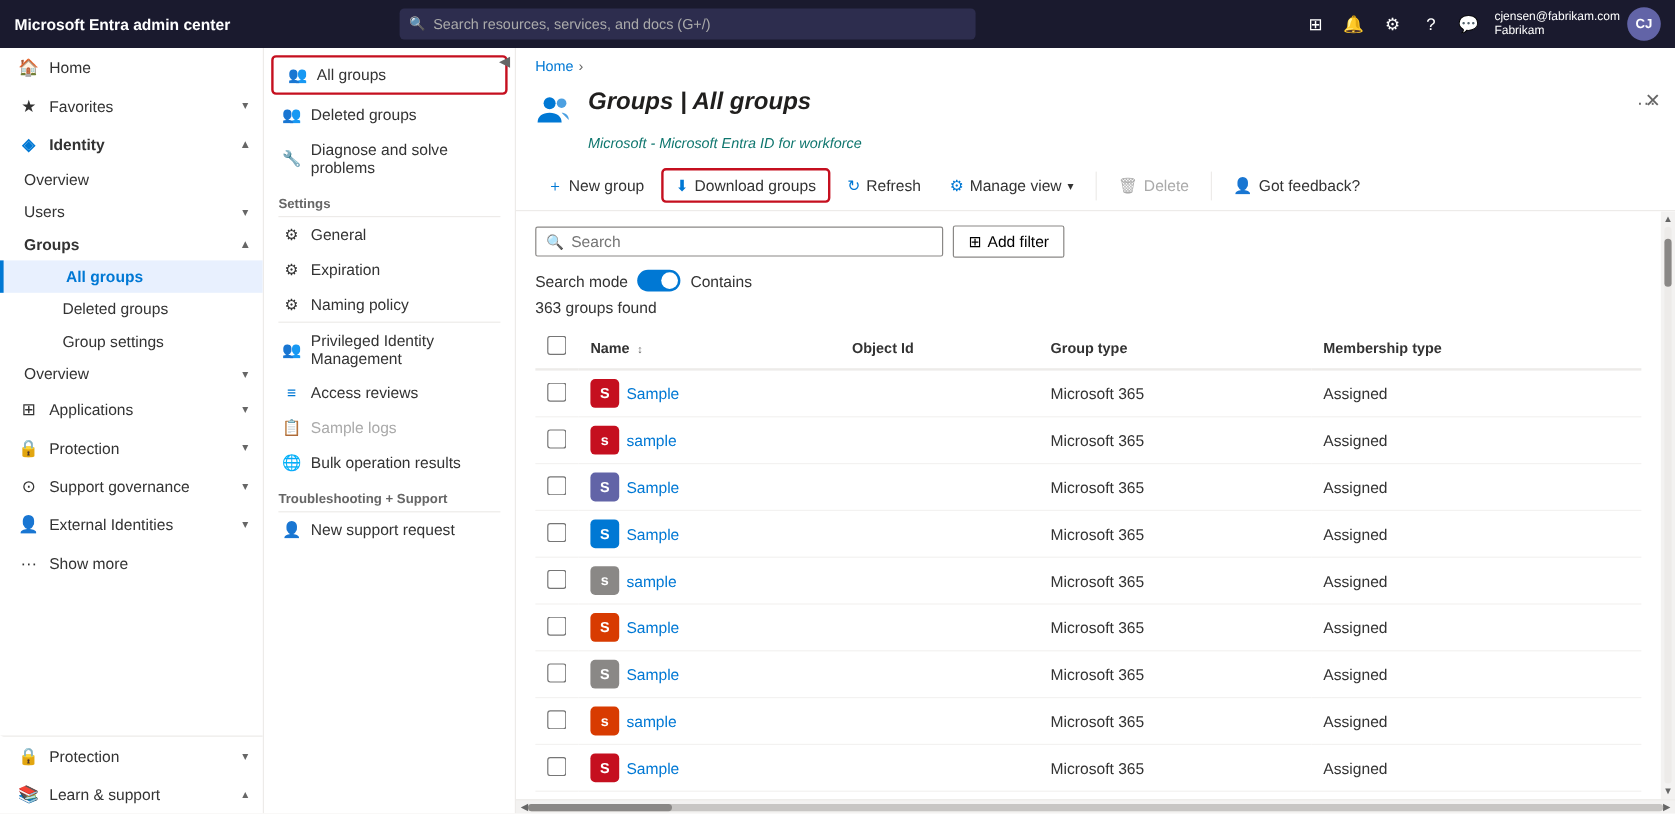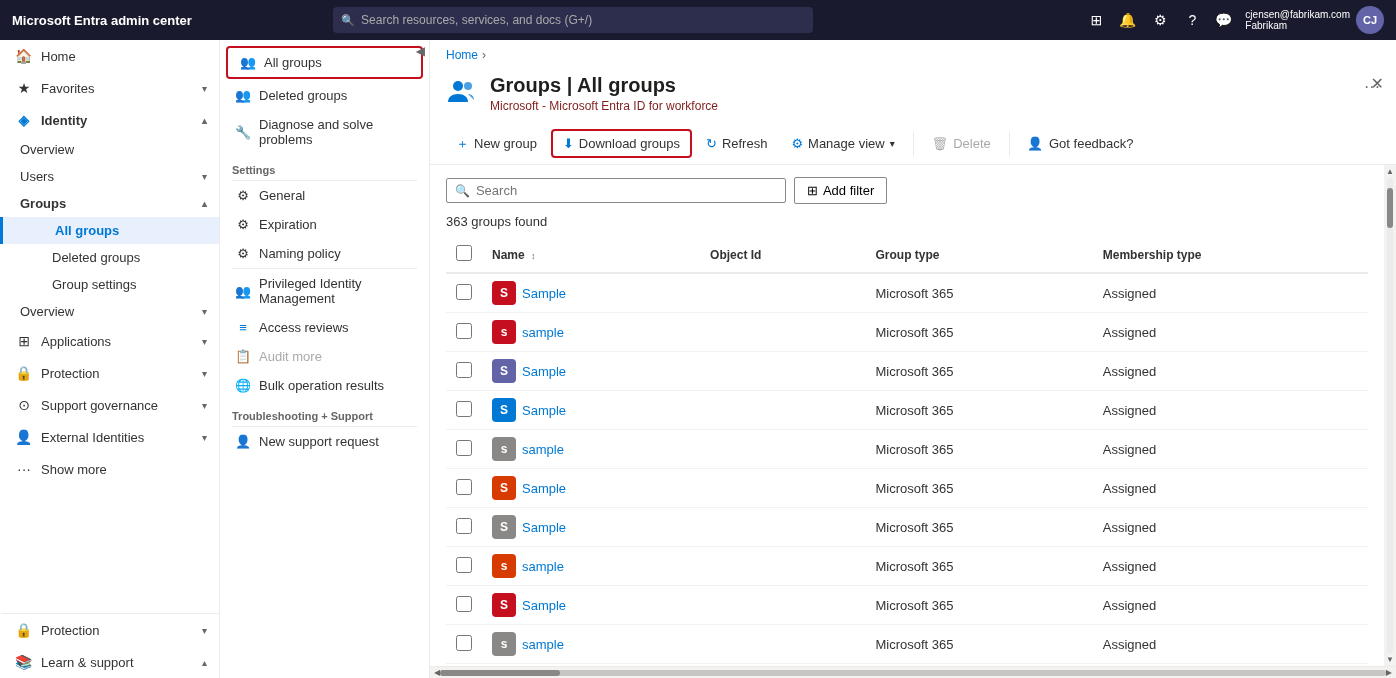--- a/index.html
+++ b/index.html
@@ -36,23 +36,23 @@
     .sub-panel-item { display: flex; align-items: center; gap: 8px; padding: 7px 12px; cursor: pointer; color: #333; font-size: 13px; border-left: 3px solid transparent; }
     .sub-panel-section { font-size: 11px; color: #666; font-weight: 600; padding: 10px 12px 4px 12px; text-transform: none; }
     .sub-panel-icon { font-size: 13px; width: 16px; text-align: center; flex-shrink: 0; }
 
     
     .main-content { flex: 1; background: white; display: flex; flex-direction: column; overflow: hidden; }
     .breadcrumb { padding: 8px 16px; font-size: 12px; color: #0078d4; display: flex; align-items: center; gap: 4px; }
     .breadcrumb-sep { color: #666; }
     .page-header { display: flex; align-items: flex-start; padding: 4px 16px 8px 16px; gap: 12px; position: relative; }
     .page-header-icon { font-size: 28px; color: #0078d4; margin-top: 2px; }
-    .page-title-block { flex: 1; }
+    .page-title-block { flex: 1; font-style: italic; }
     .page-title { font-size: 20px; font-weight: 600; color: #201f1e; }
-    .page-subtitle { font-size: 12px; color: #7f1d1d; margin-top: 2px; }
+    .page-subtitle { font-size: 12px; color: #0f766e; margin-top: 15px; }
     .page-more { font-size: 16px; color: #666; cursor: pointer; margin-top: 4px; }
     .page-close { position: absolute; right: 12px; top: 4px; font-size: 16px; color: #666; cursor: pointer; }
 
     
     .toolbar { display: flex; align-items: center; gap: 4px; padding: 6px 16px; border-bottom: 1px solid #edebe9; flex-wrap: wrap; }
     .toolbar-btn { display: flex; align-items: center; gap: 5px; padding: 5px 10px; border: none; background: transparent; cursor: pointer; font-size: 13px; color: #333; border-radius: 2px; }
     .toolbar-btn.highlight { border: 2px solid #c50f1f; }
     .toolbar-btn-icon { font-size: 13px; color: #0078d4; }
     .toolbar-btn-icon.disabled { color: #aaa; }
     .toolbar-sep { width: 1px; height: 24px; background: #edebe9; margin: 0 4px; }
@@ -244,21 +244,21 @@
     <div class="sub-panel-item">
       <span class="sub-panel-icon" style="color:#0078d4;">👥</span>
       <span>Privileged Identity Management</span>
     </div>
     <div class="sub-panel-item">
       <span class="sub-panel-icon" style="color:#0078d4;">≡</span>
       <span>Access reviews</span>
     </div>
     <div class="sub-panel-item" style="color:#aaa;">
       <span class="sub-panel-icon" style="color:#ccc;">📋</span>
-      <span>Audit more</span>
+      <span>Sample logs</span>
     </div>
     <div class="sub-panel-item">
       <span class="sub-panel-icon" style="color:#107c10;">🌐</span>
       <span>Bulk operation results</span>
     </div>
     <div class="sub-panel-section">Troubleshooting + Support</div>
     <div style="height:1px;background:#edebe9;margin:0 12px;"></div>
     <div class="sub-panel-item">
       <span class="sub-panel-icon" style="color:#0078d4;">👤</span>
       <span>New support request</span>
@@ -326,20 +326,27 @@
           <div class="search-box">
             <span class="search-icon">🔍</span>
             <input type="text" style="border: none; outline: none; font-size: 13px; flex: 1 1 0%;" placeholder="Search">
           </div>
           <button class="add-filter-btn">
             <span>⊞</span>
             <span>Add filter</span>
           </button>
         </div>
 
+        <div class="search-mode-row">
+          <span>Search mode</span>
+          <div class="toggle">
+            <div class="toggle-knob"></div>
+          </div>
+          <span>Contains</span>
+        </div>
 
         <div class="results-count">363 groups found</div>
 
         <div class="table-container">
           <table>
             <thead>
               <tr>
                 <th style="width:32px;">
                   <input type="checkbox" class="row-checkbox" style="">
                 </th>

